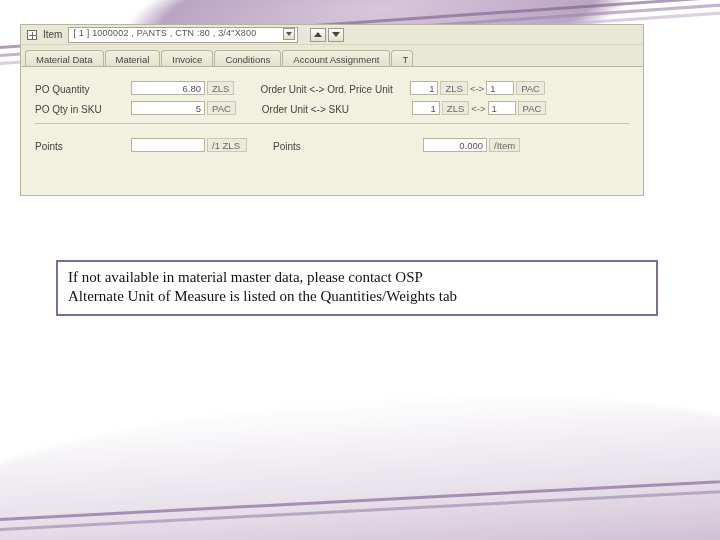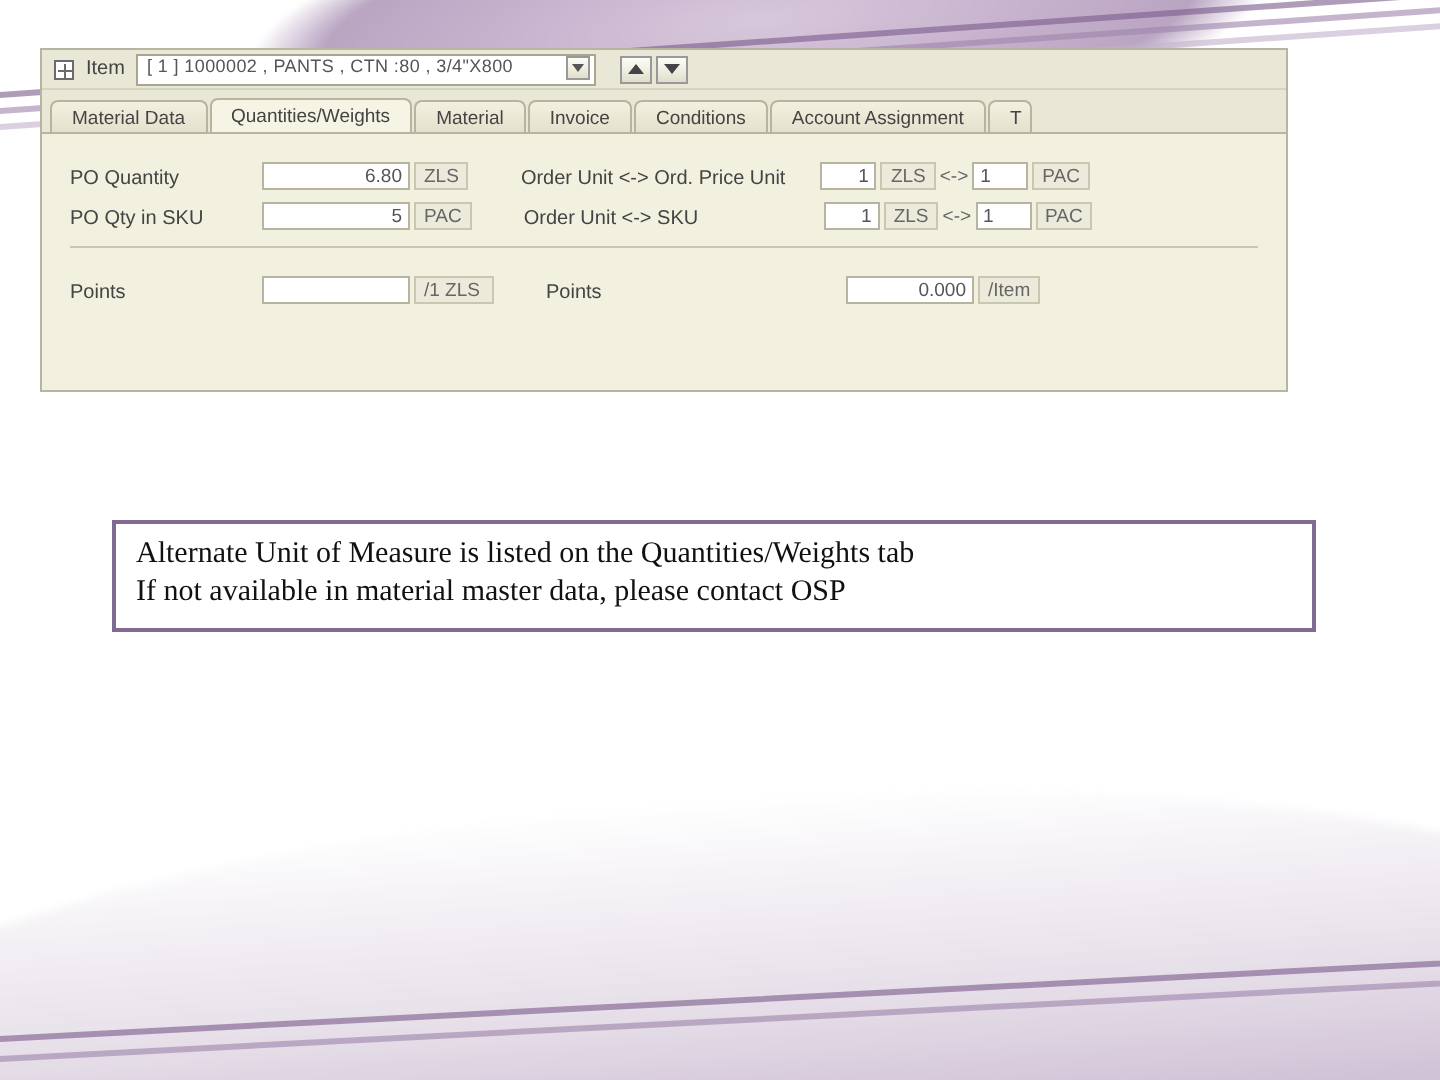--- a/index.html
+++ b/index.html
@@ -205,21 +205,20 @@
           <span class="caret-up"></span>
         </div>
       <div class="step-btn">
           <span class="caret-dn"></span>
         </div>
     </div>
   </div>
 
   <div class="tabstrip">
     <div class="tab">Material Data</div>
-    <div class="tab active">Quantities/Weights</div>
     <div class="tab">Material</div>
     <div class="tab">Invoice</div>
     <div class="tab">Conditions</div>
     <div class="tab">Account Assignment</div>
     <div class="tab truncated">T</div>
   </div>
 
   <div class="form-area">
     <div class="row">
       <div class="lbl-col">PO Quantity</div>
@@ -276,19 +275,19 @@
       <div style="flex:0 0 90px"></div>
       <div class="fld" style="width:64px">
           <span>0.000</span>
         </div>
       <div class="unit">/Item</div>
     </div>
   </div>
 </div>
 
 <div class="callout">
+  <div>If not available in material master data, please contact OSP</div>
   <div>Alternate Unit of Measure is listed on the Quantities/Weights tab</div>
-  <div>If not available in material master data, please contact OSP</div>
 </div>
 
 <div class="swoosh-bottom"></div>
 <div class="stripe d"></div>
 <div class="stripe e"></div>
 
 </body></html>

